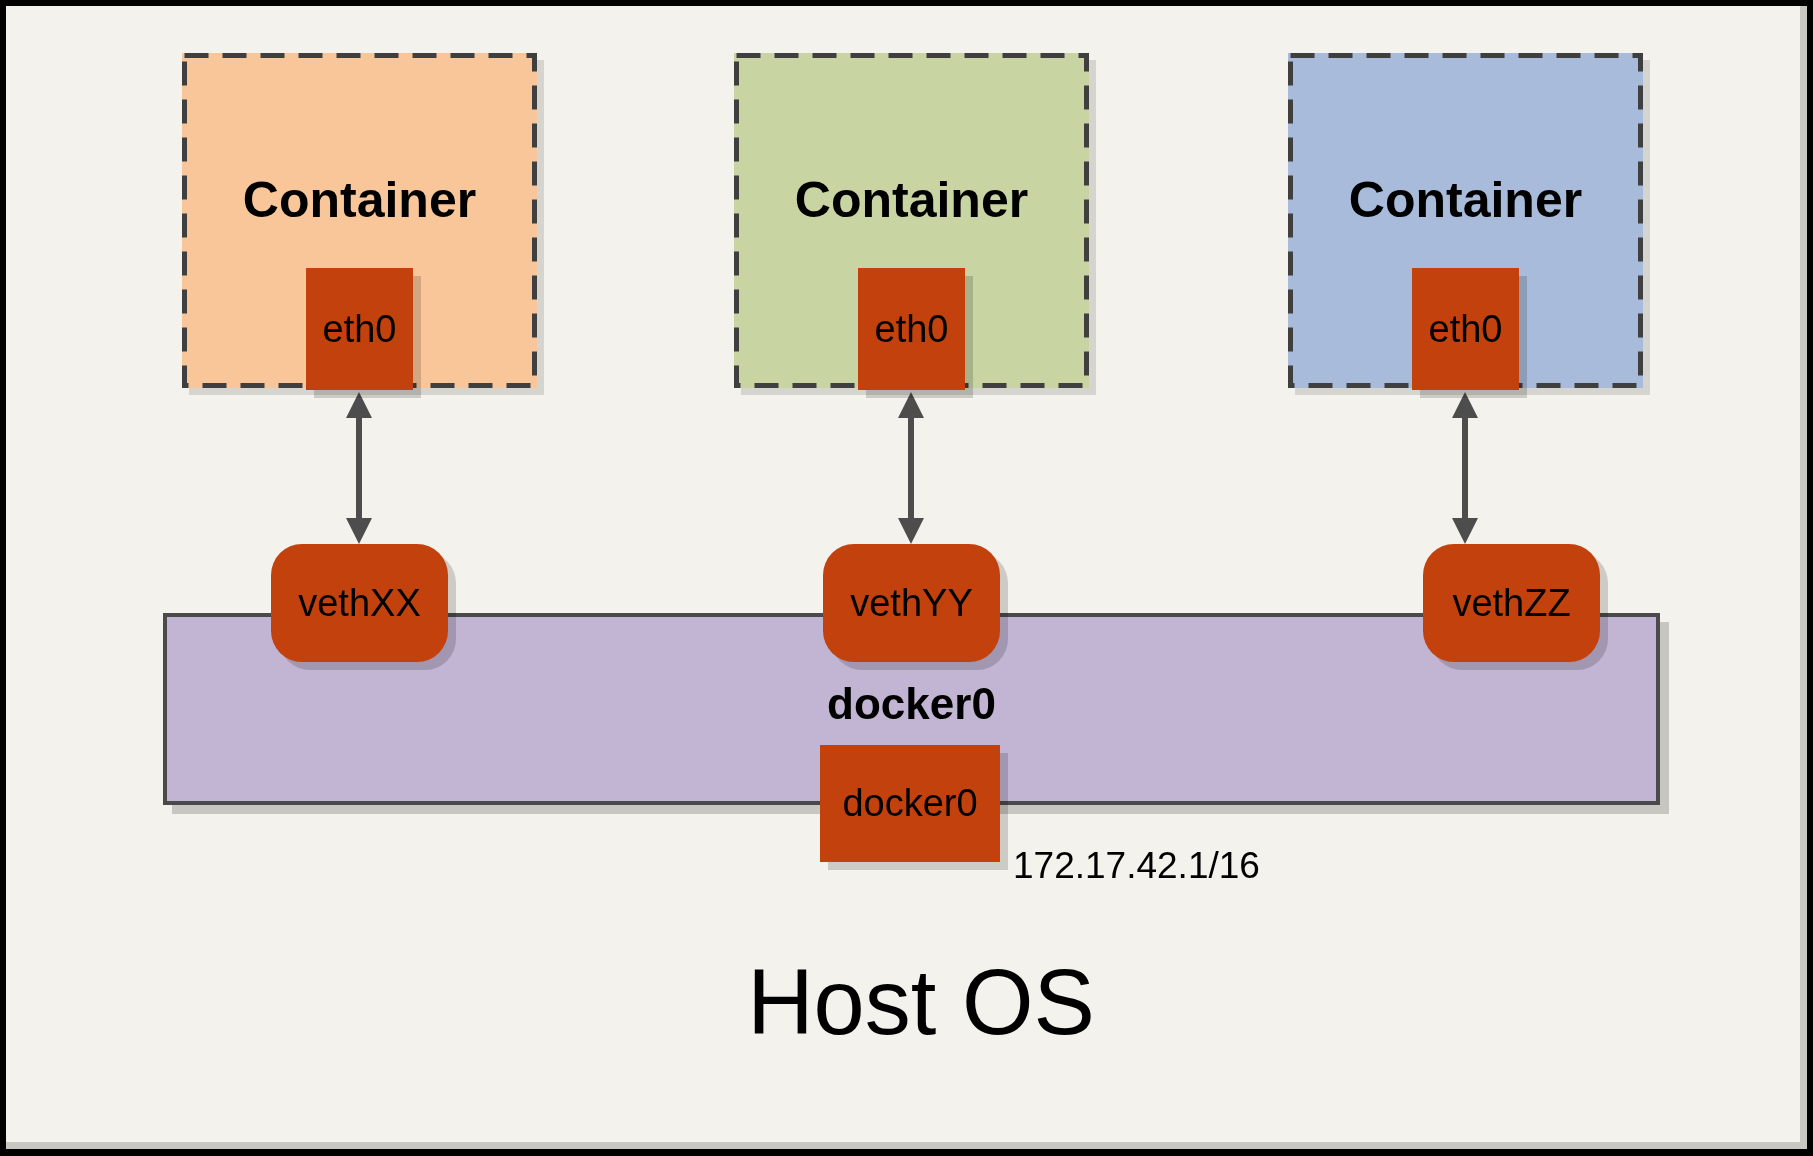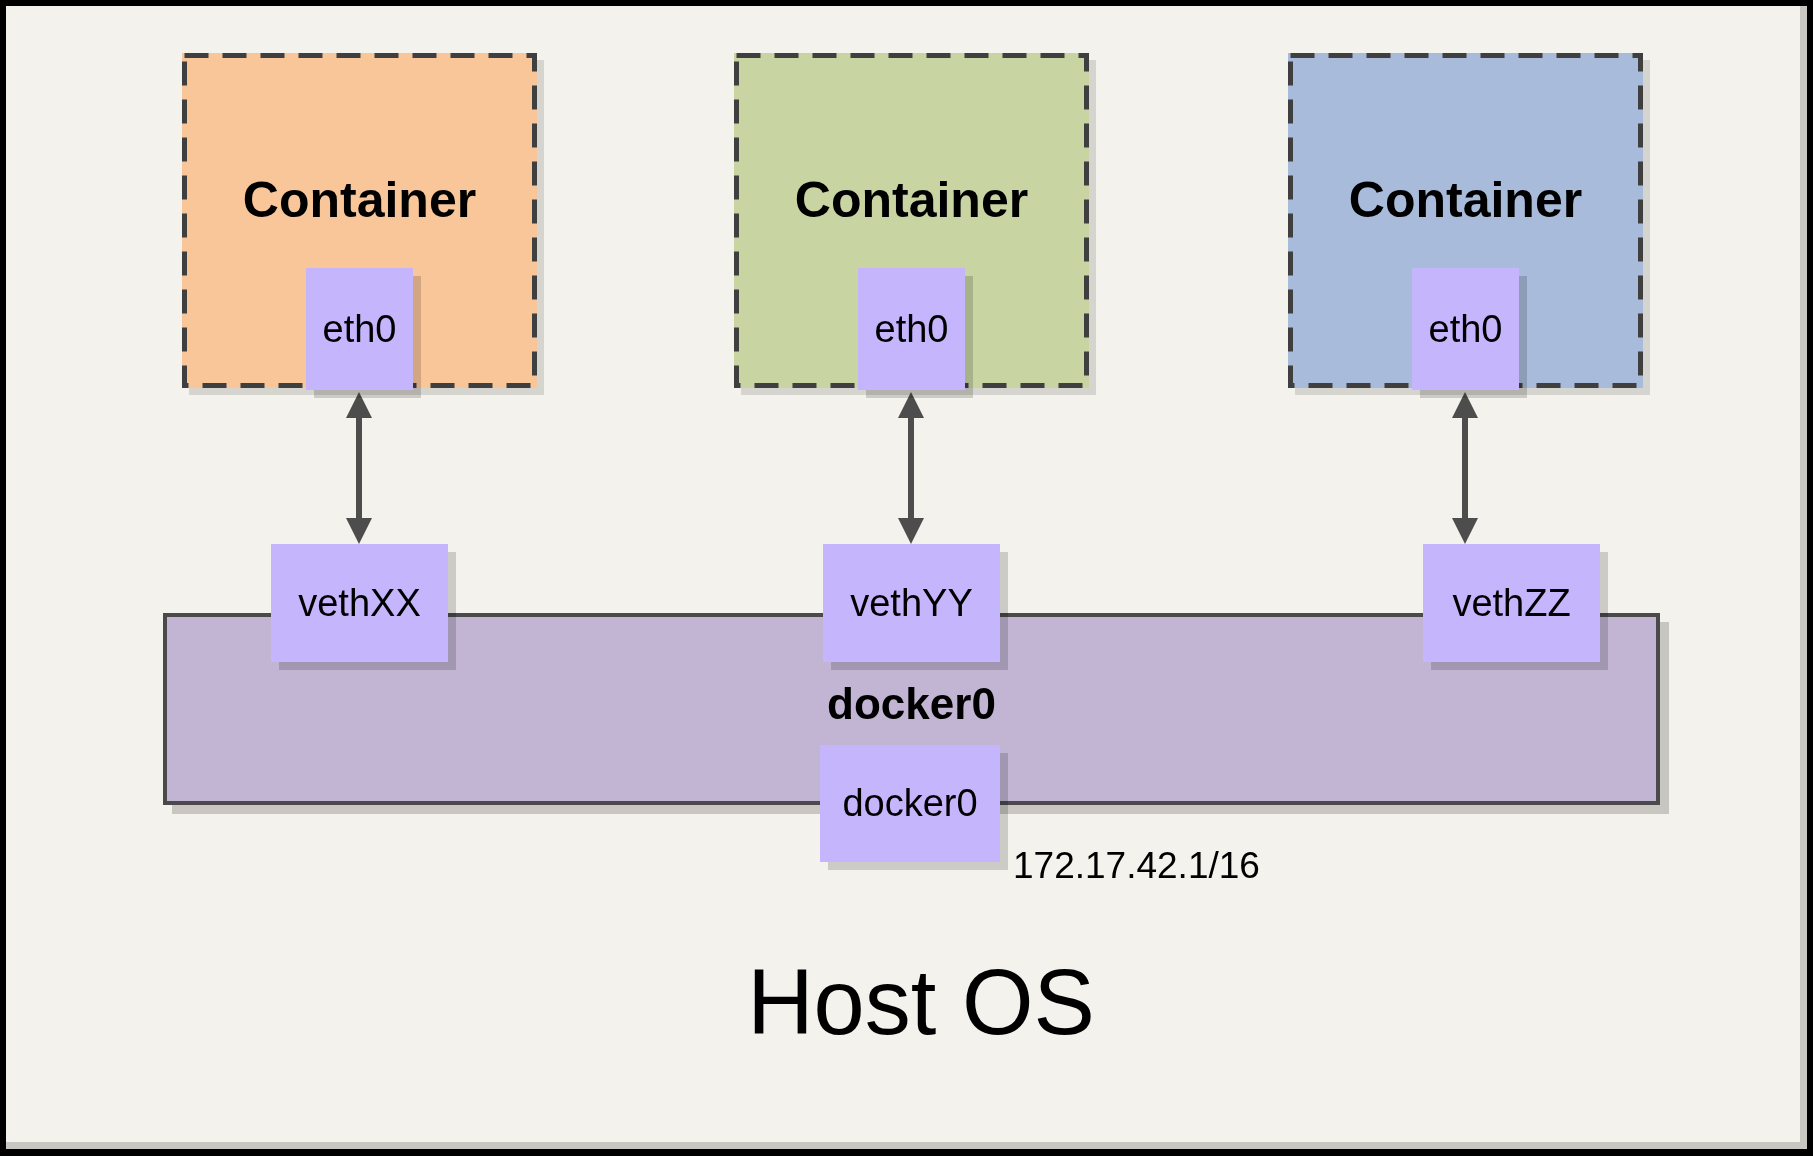--- a/index.html
+++ b/index.html
@@ -24,28 +24,28 @@
   }
   .container-box svg.dash{position:absolute;left:0;top:0;}
   .container-title{
     position:absolute;left:0;top:118px;width:100%;
     text-align:center;font-size:50px;font-weight:bold;color:#000;
   }
   .cb1{left:176px;} .cb2{left:728px;} .cb3{left:1282px;}
 
   
   .note{
-    position:absolute;background:#c4b5fd;
+    position:absolute;background:#c2410c;
     box-shadow:8px 8px 0 rgba(0,0,0,0.16);
     display:flex;align-items:center;justify-content:center;
     font-size:38px;color:#000;z-index:5;
   }
   .eth{width:107px;height:122px;top:262px;}
   .eth1{left:300px;} .eth2{left:852px;} .eth3{left:1406px;}
-  .veth{width:177px;height:118px;top:538px;}
+  .veth{width:177px;height:118px;top:538px;border-radius:31px;}
   .veth1{left:265px;} .veth2{left:817px;} .veth3{left:1371px;margin-left:46px;}
 
   
   .arrow{
     position:absolute;top:386px;height:152px;width:30px;
     display:flex;flex-direction:column;align-items:center;z-index:3;
   }
   .a1{left:338px;} .a2{left:890px;} .a3{left:1444px;}
   .arrow .head-up{
     width:0;height:0;

